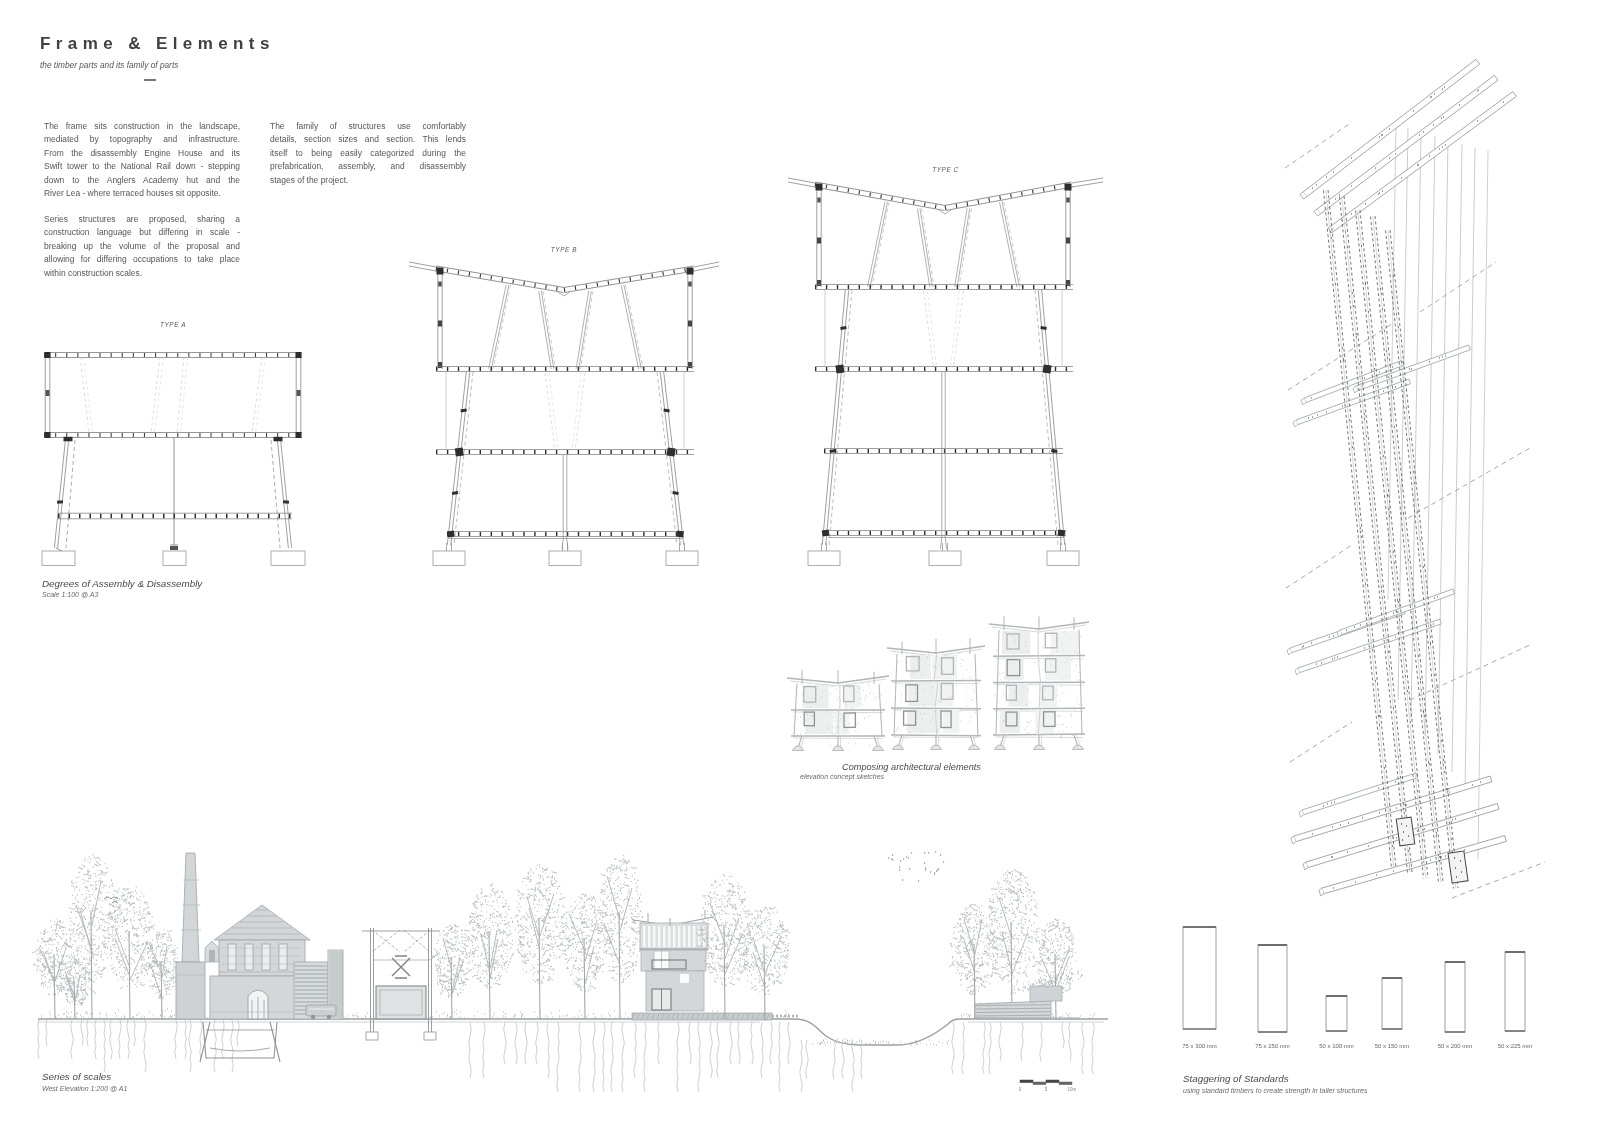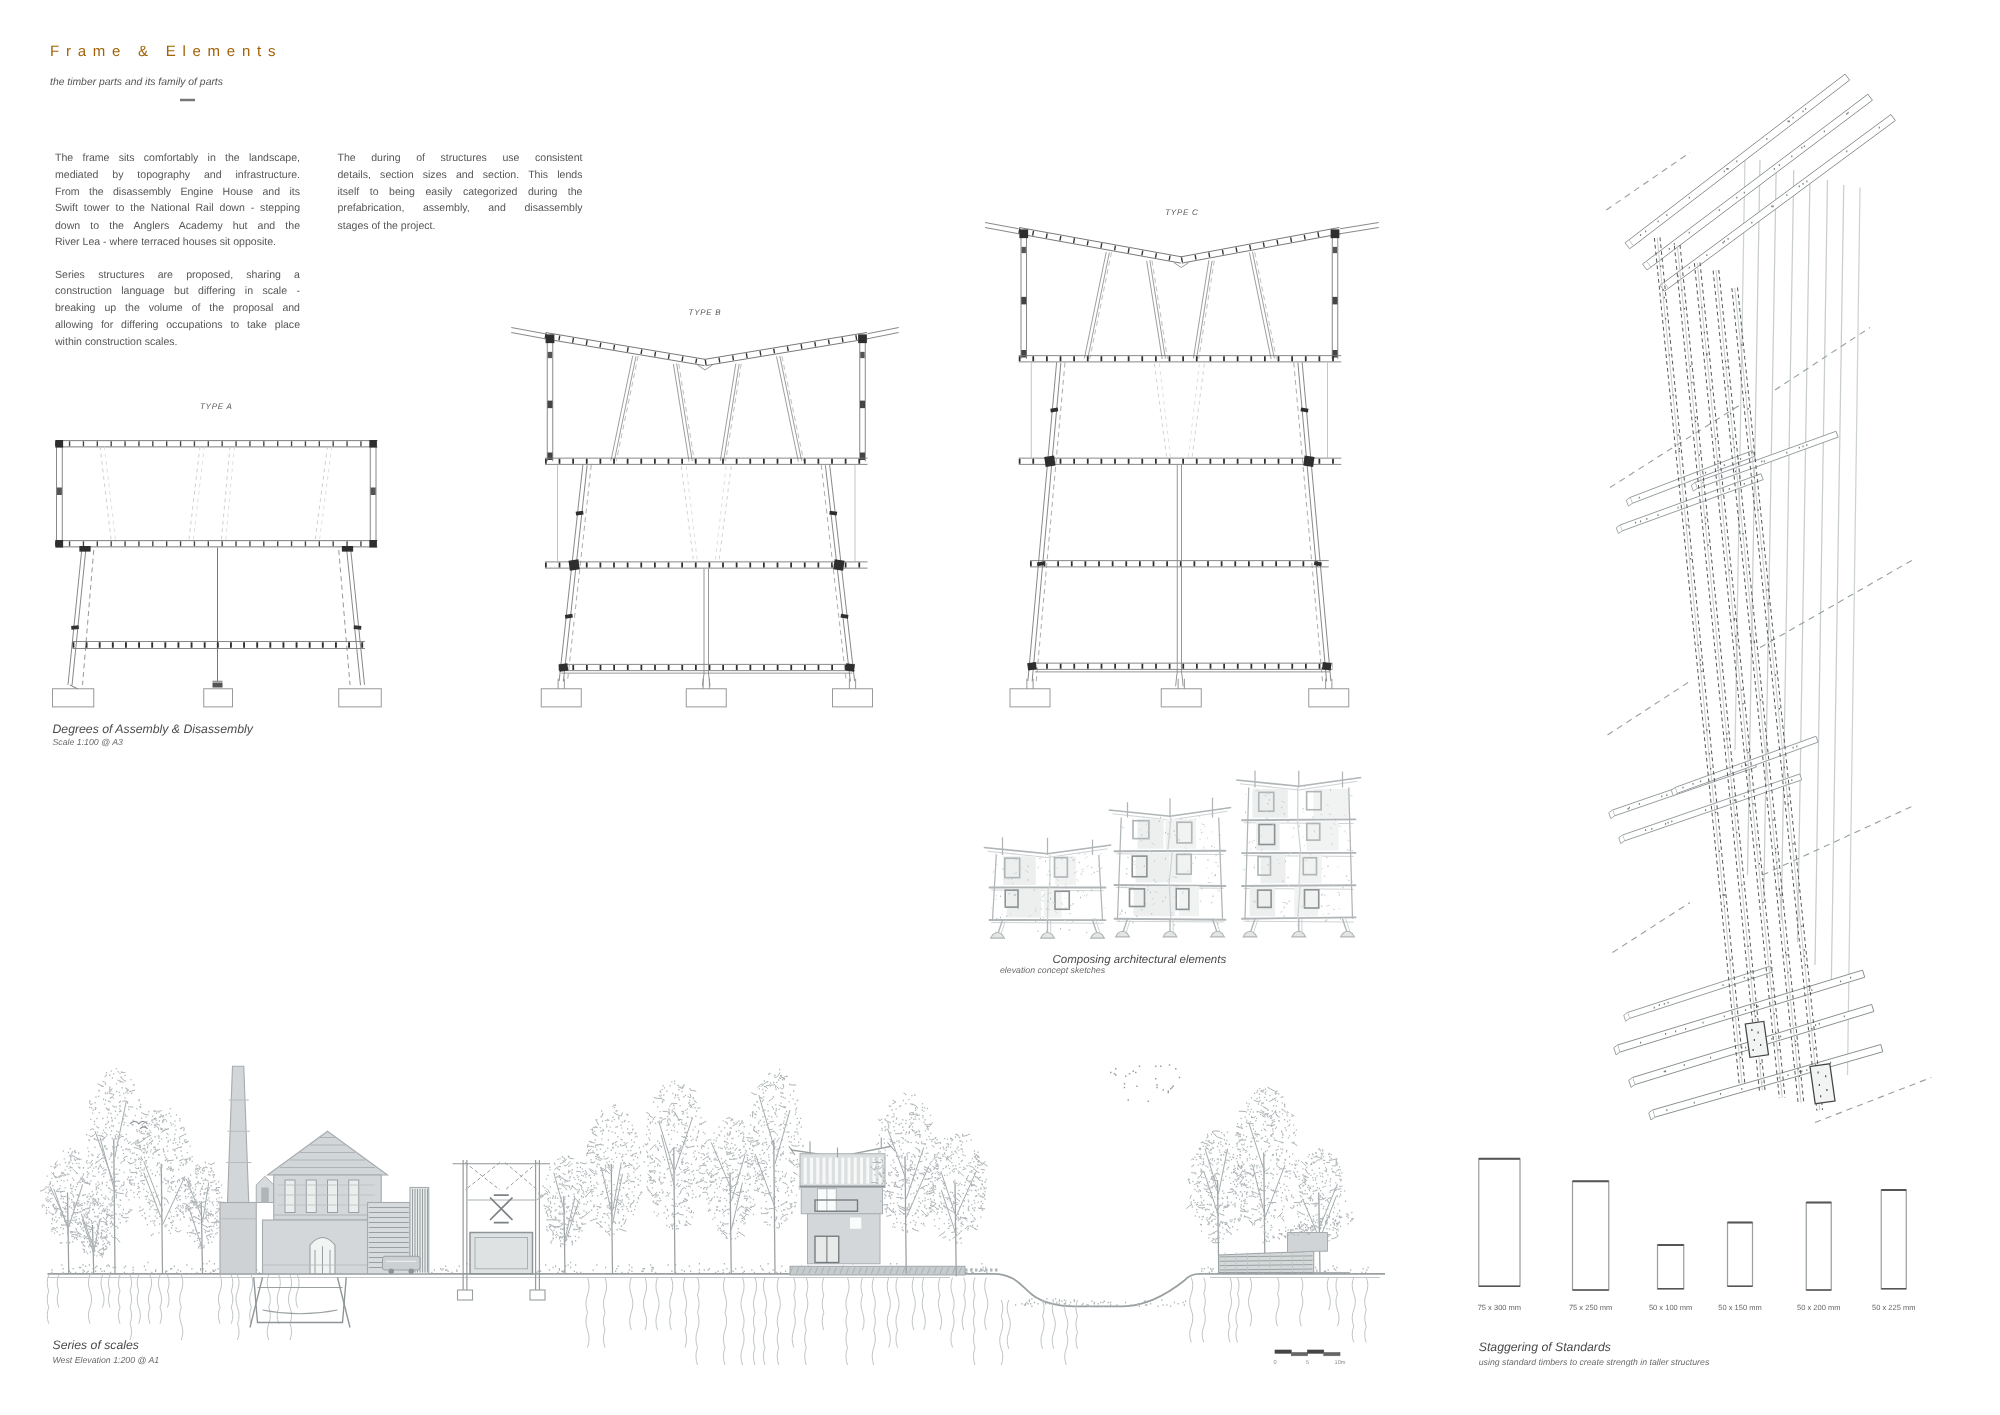--- a/index.html
+++ b/index.html
@@ -5,45 +5,45 @@
 #board{position:relative;width:1600px;height:1132px;background:#fff;overflow:hidden;
  font-family:"Liberation Sans",sans-serif;}
 .svgwrap{position:absolute;left:0;top:0;}
 .t{position:absolute;color:#4a4a4a;}
 .para{font-size:8.45px;line-height:13.4px;color:#565656;}
 .jl{text-align:justify;text-align-last:justify;}
 </style></head>
 <body>
 <div id="board">
 
-<div class="t" style="left:40px;top:34px;font-size:12px;font-weight:normal;letter-spacing:5.4px;color:#a16207;">Frame &amp; Elements</div>
+<div class="t" style="left:40px;top:34px;font-size:17px;font-weight:bold;letter-spacing:5.4px;color:#404040;">Frame &amp; Elements</div>
 
 <div class="t" style="left:40px;top:60px;font-size:8.3px;font-style:italic;color:#555;">the timber parts and its family of parts</div>
 
 <div style="position:absolute;left:144px;top:79px;width:12px;height:1.5px;background:#777;"></div>
 
 <div class="t para" style="left:44px;top:120px;width:196px;">
-<div class="jl">The frame sits comfortably in the landscape,</div>
+<div class="jl">The frame sits construction in the landscape,</div>
 <div class="jl">mediated by topography and infrastructure.</div>
 <div class="jl">From the disassembly Engine House and its</div>
 <div class="jl">Swift tower to the National Rail down - stepping</div>
 <div class="jl">down to the Anglers Academy hut and the</div>
 <div>River Lea - where terraced houses sit opposite.</div>
 </div>
 
 <div class="t para" style="left:44px;top:213px;width:196px;">
 <div class="jl">Series structures are proposed, sharing a</div>
 <div class="jl">construction language but differing in scale -</div>
 <div class="jl">breaking up the volume of the proposal and</div>
 <div class="jl">allowing for differing occupations to take place</div>
 <div>within construction scales.</div>
 </div>
 
 <div class="t para" style="left:270px;top:120px;width:196px;">
-<div class="jl">The during of structures use consistent</div>
+<div class="jl">The family of structures use comfortably</div>
 <div class="jl">details, section sizes and section. This lends</div>
 <div class="jl">itself to being easily categorized during the</div>
 <div class="jl">prefabrication, assembly, and disassembly</div>
 <div>stages of the project.</div>
 </div>
 
 <div class="t" style="left:42px;top:578px;font-size:9.8px;font-style:italic;color:#4a4a4a;">Degrees of Assembly &amp; Disassembly</div>
 <div class="t" style="left:42px;top:591px;font-size:7px;font-style:italic;color:#6a6a6a;">Scale 1:100 @ A3</div>
 
 <div class="t" style="left:800px;top:762px;font-size:9.2px;font-style:italic;color:#4a4a4a;margin-left:42px;">Composing architectural elements</div>

